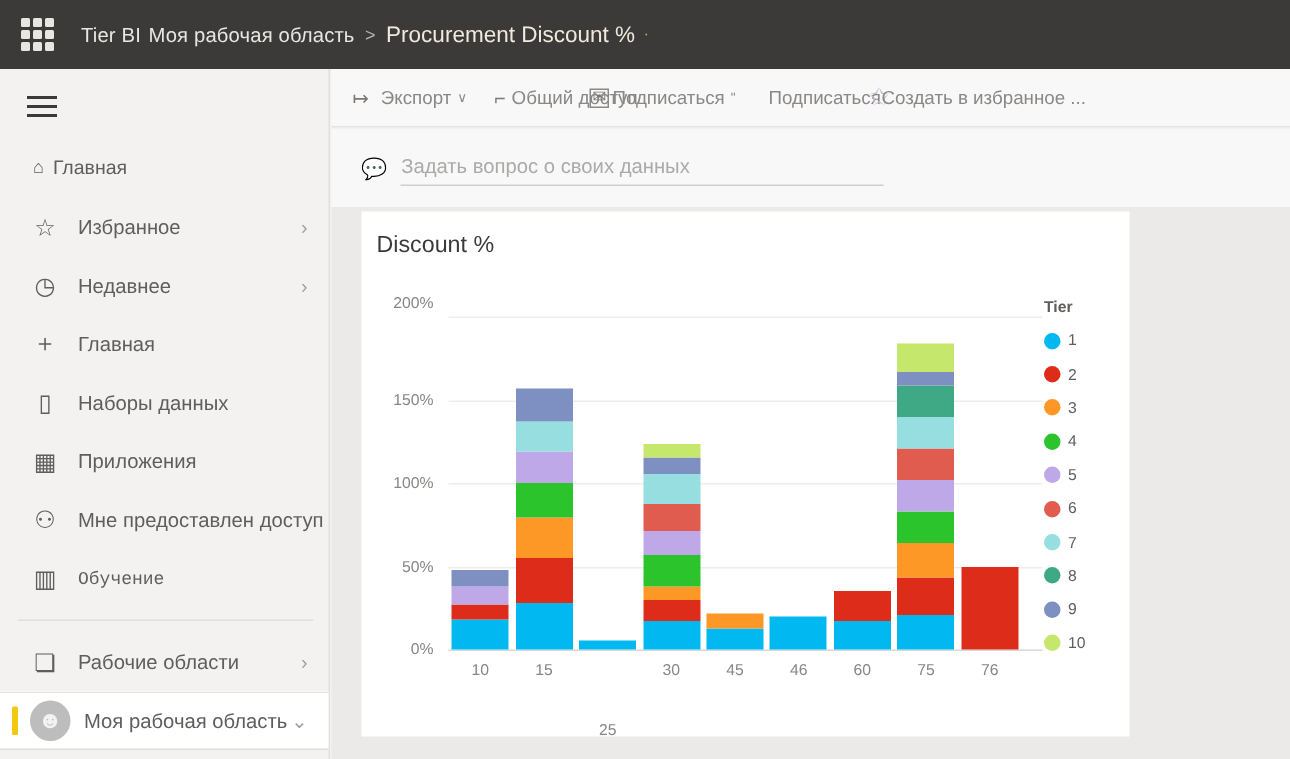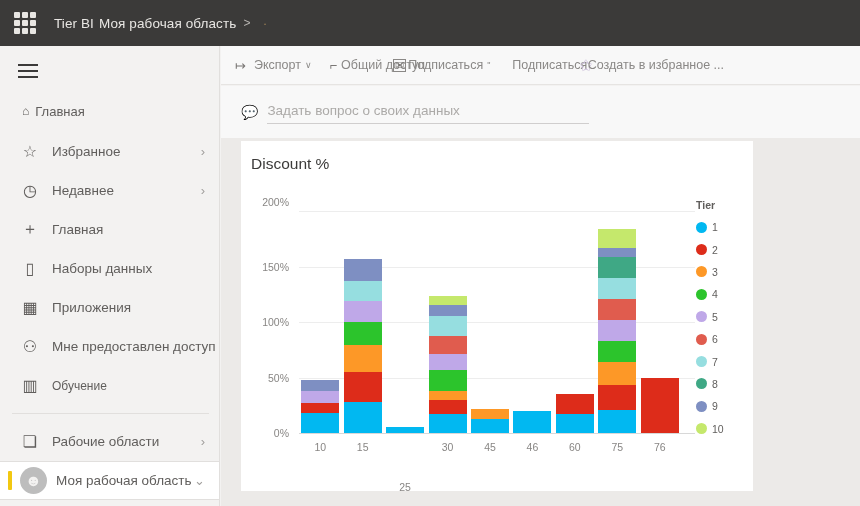--- a/index.html
+++ b/index.html
@@ -54,21 +54,21 @@
   .nav-list { margin-top: 6px; }
   .nav-item {
     display: flex; align-items: center; height: 39px;
     padding-left: 18px; padding-right: 14px; cursor: pointer; position: relative;
   }
   .nav-ico {
     width: 24px; min-width: 24px; height: 20px; margin-right: 10px;
     display: flex; align-items: center; justify-content: center; color: #605e5c;
   }
   .nav-label { font-size: 13.5px; color: #605e5c; white-space: nowrap; }
-  .nav-label.small { font-size: 12px; }
+  .nav-label.small { font-size: 12px; font-family: Liberation Mono, monospace; }
   .chev { margin-left: auto; color: #a19f9d; font-size: 13px; line-height: 1; }
 
   .nav-sep { height: 1px; background: #e1dfdd; margin: 8px 10px 8px 12px; }
 
   .nav-item.active {
     background: #ffffff; box-shadow: 0 -1px 0 #e1dfdd inset, 0 1px 0 #e1dfdd inset;
   }
   .nav-item.active::before {
     content: ""; position: absolute; left: 8px; top: 10px;
     width: 4px; height: 19px; background: #f2c811; border-radius: 1px;
@@ -155,20 +155,21 @@
         <i></i>
         <i></i>
         <i></i>
         <i></i>
         <i></i>
         <i></i>
     </div>
     <span class="brand-crumb">Tier BI</span>
     <span class="brand-crumb" style="padding-left:5px">Моя рабочая область</span>
     <span class="crumb-sep">&gt;</span>
+    <span class="report-title">Procurement Discount %</span>
     <span class="title-tail">∙</span>
   </div>
 
   <div class="sidebar">
     <div class="hamburger">
       <i></i>
         <i></i>
         <i></i>
     </div>
 

